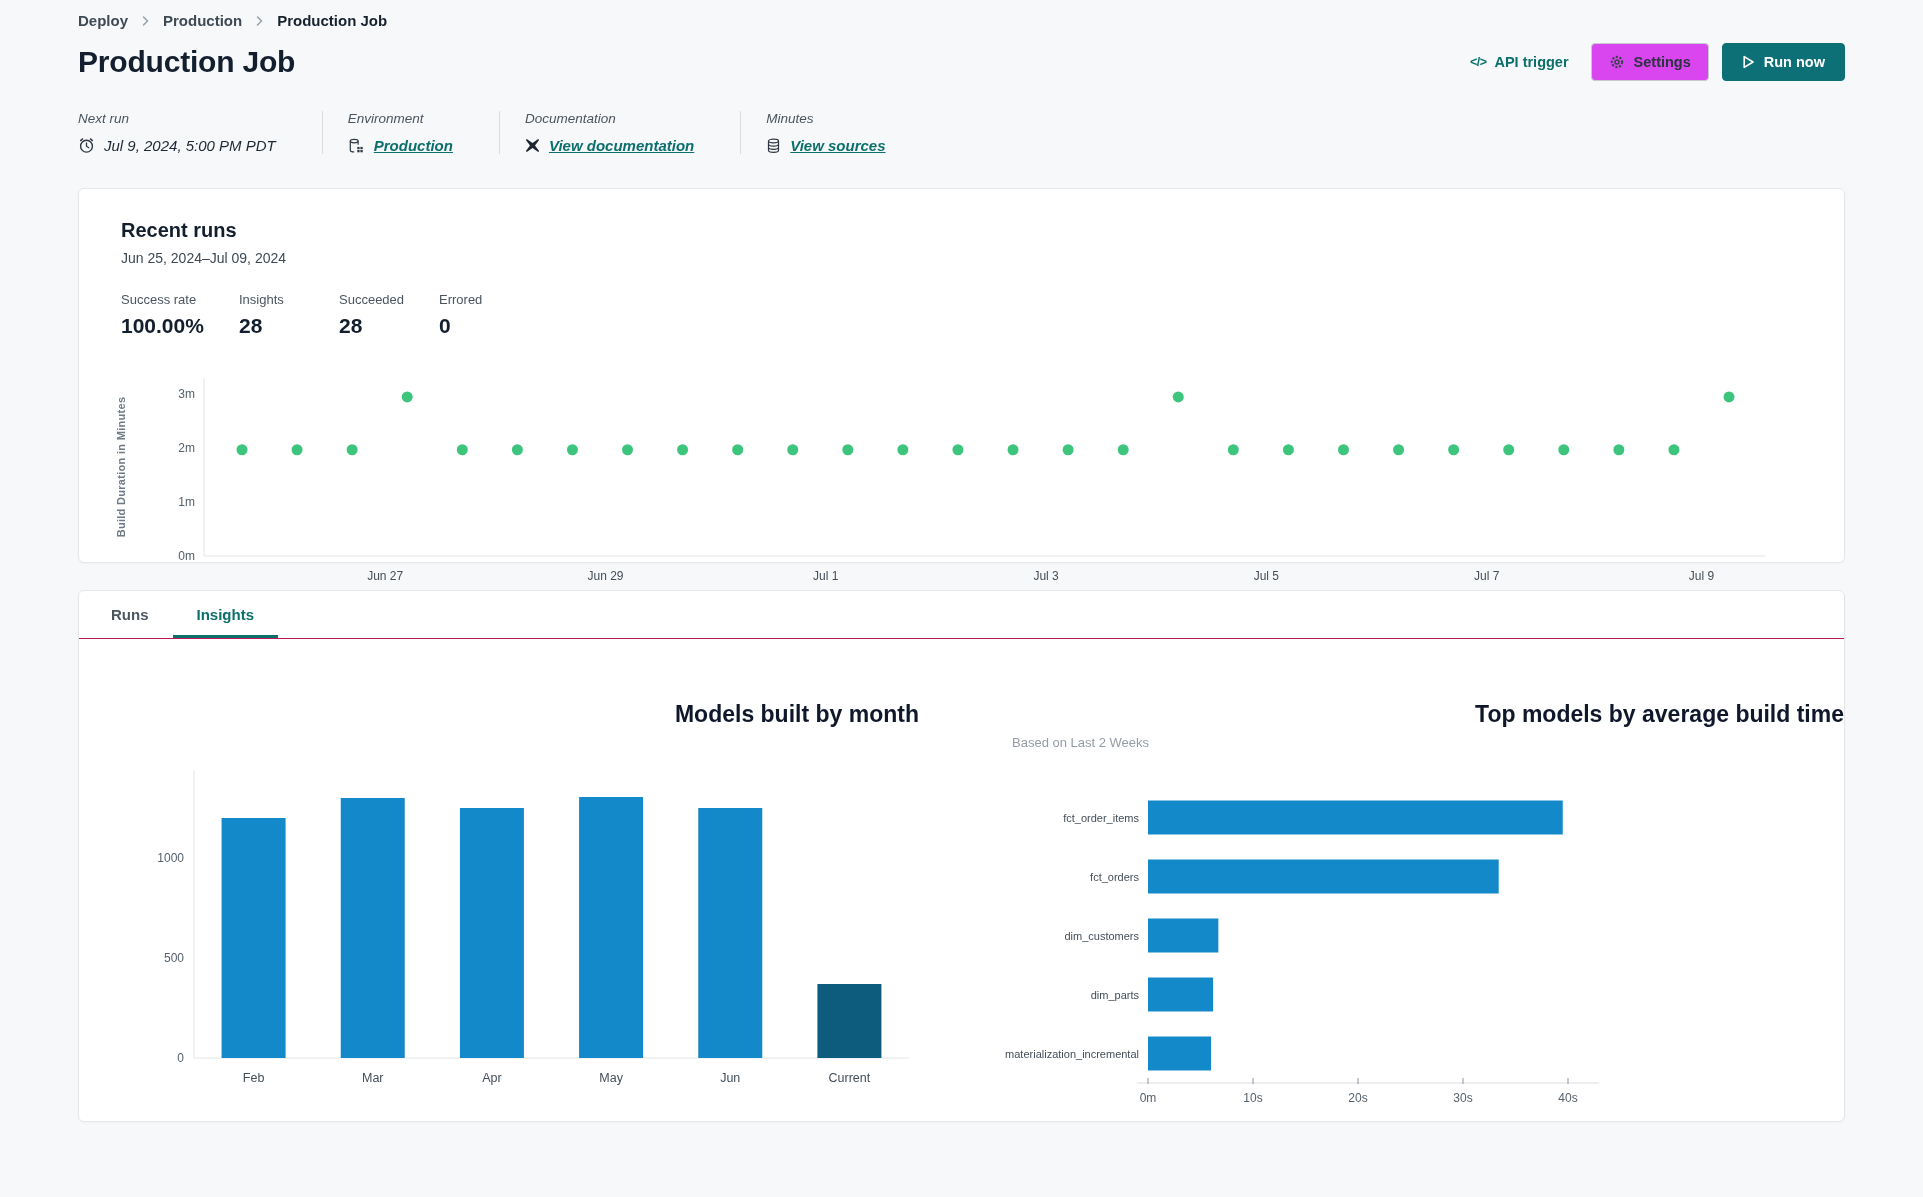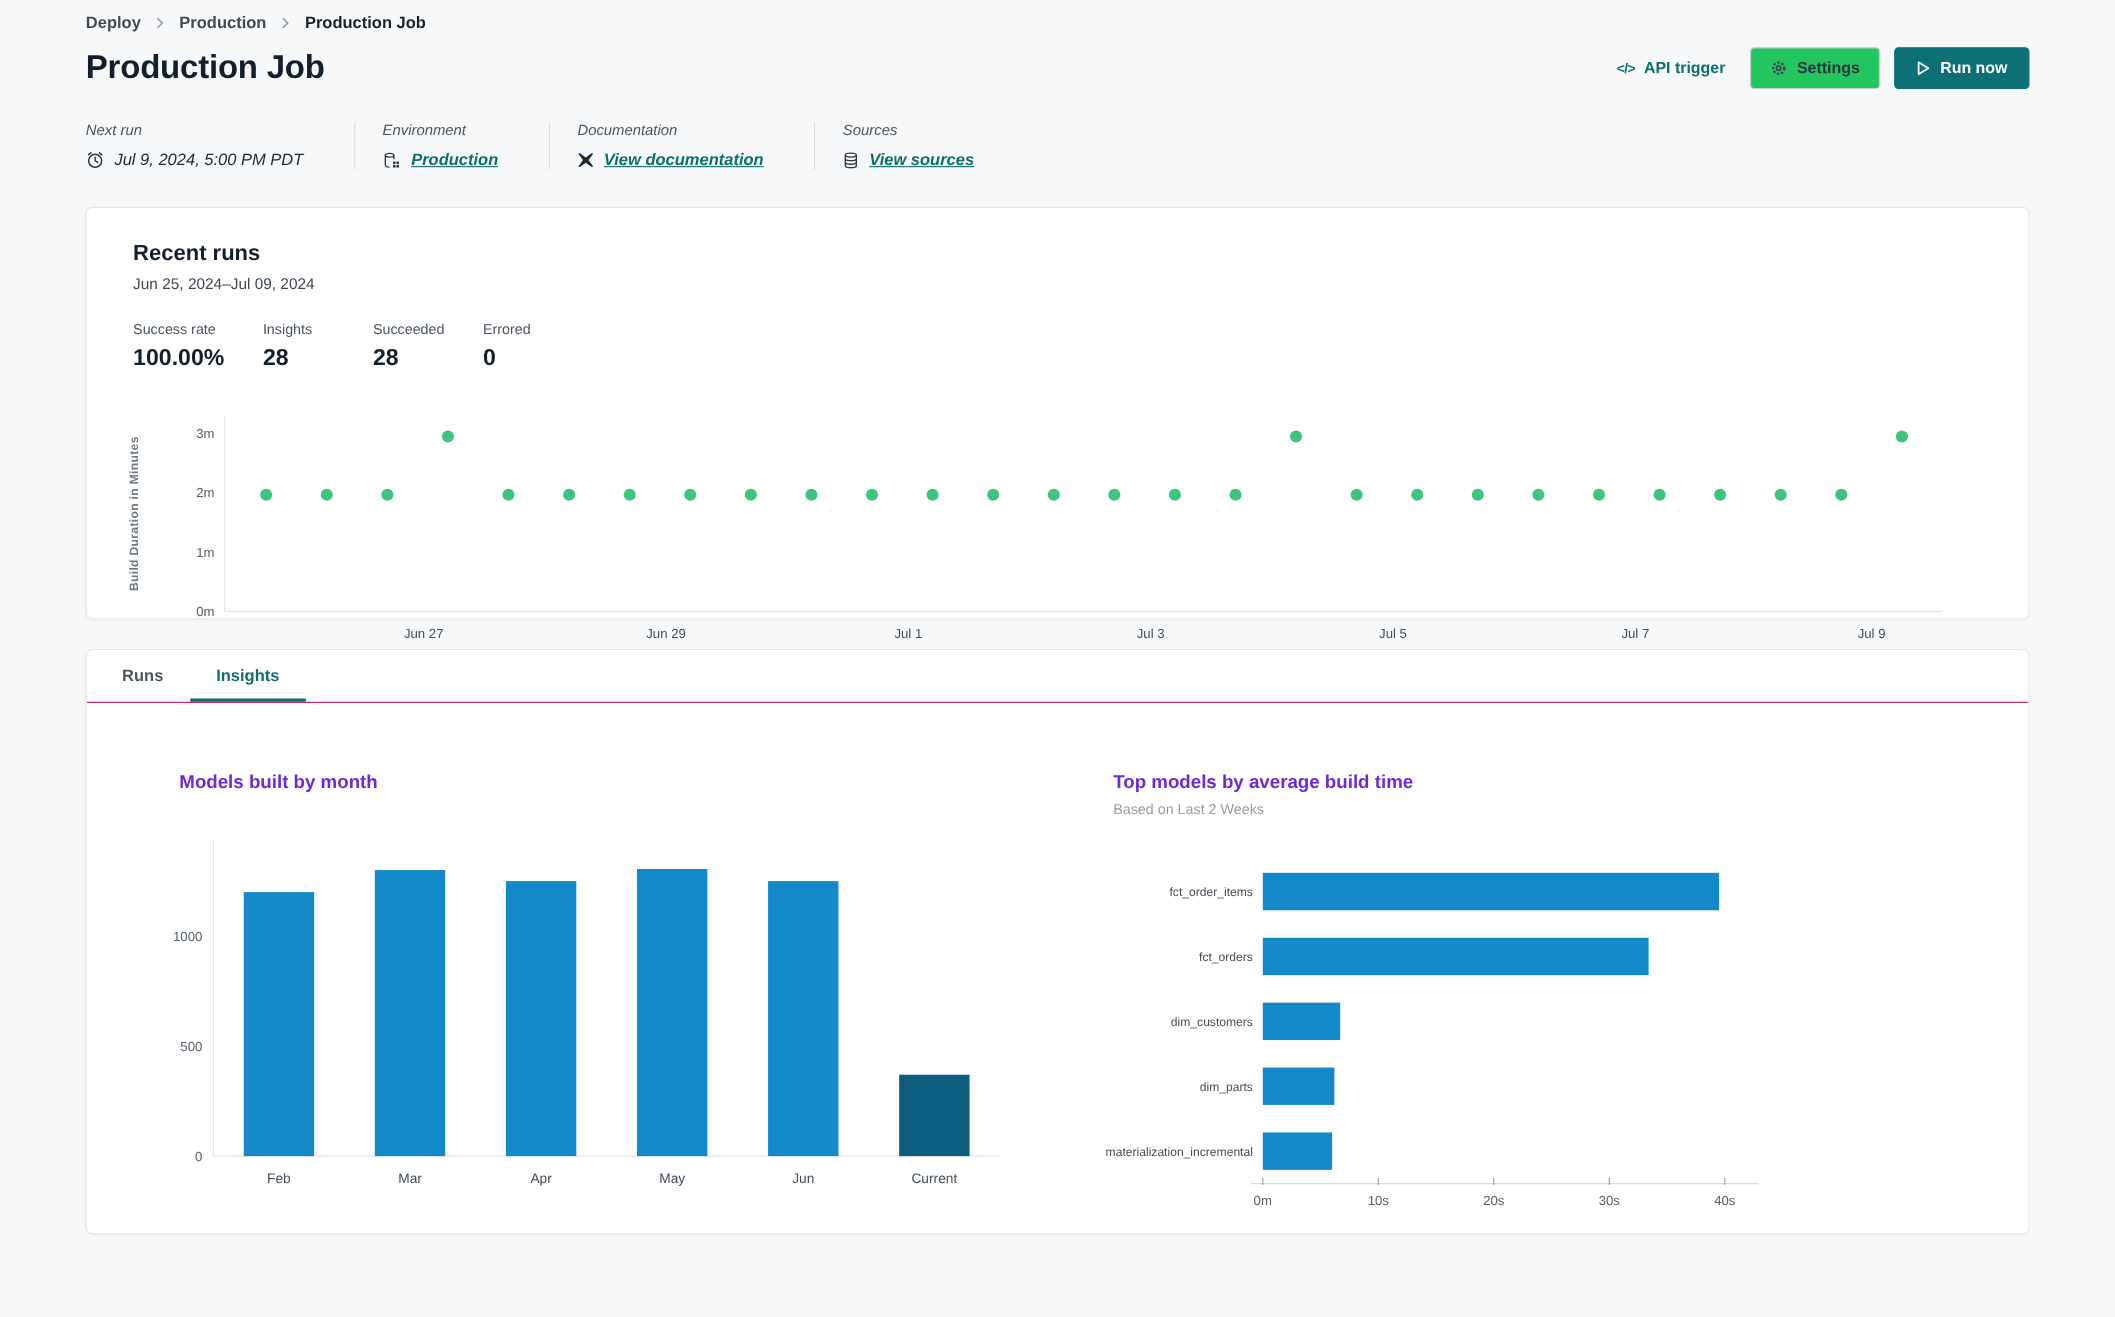--- a/index.html
+++ b/index.html
@@ -17,21 +17,21 @@
   .breadcrumb .crumb { cursor:pointer; }
   .breadcrumb .crumb.current { color:#17222f; cursor:default; }
 
   
   .header-row { margin-top:14px; display:flex; justify-content:space-between; align-items:center; }
   h1.page-title { font-size:30px; font-weight:700; color:#131f2e; letter-spacing:-.2px; }
   .actions { display:flex; align-items:center; }
   .api-trigger { display:flex; align-items:center; gap:8px; color:#0b6f6b; font-size:14.5px; font-weight:600; margin-right:22px; cursor:pointer; }
   .code-icon { font-size:12.5px; font-weight:700; letter-spacing:-.5px; }
   .btn { display:flex; align-items:center; gap:9px; border-radius:4px; font-size:14.5px; font-weight:600; padding:10px 17px; cursor:pointer; }
-  .btn-settings { background:#22c55e; border:1px solid #c6cbd0; color:#2a3440; }
+  .btn-settings { background:#d946ef; border:1px solid #c6cbd0; color:#2a3440; }
   .btn-run { background:#0d7077; border:1px solid #0d7077; color:#fff; margin-left:13px; padding:10px 19px; }
 
   
   .info-row { margin-top:30px; display:flex;font-style:italic; }
   .info-col { padding-right:46px; }
   .info-col + .info-col { border-left:1px solid #d9dde0; padding-left:25px; }
   .info-label { font-size:13.5px; color:#4a5560; }
   .info-value { margin-top:11px; display:flex; align-items:center; gap:9px; font-size:15px; color:#1d2835; }
   .info-value .link { color:#0b6f6b; font-weight:600; text-decoration:underline; cursor:pointer; }
 
@@ -52,21 +52,21 @@
   
   .card-insights { margin-top:27px; height:532px; overflow:hidden; }
   .tabs { display:flex; padding-left:8px; border-bottom:1px solid #be185d; }
   .tab { padding:15px 24px 12px 24px; font-size:15px; font-weight:600; color:#4c5661; border-bottom:3px solid transparent; cursor:pointer; }
   .tab.active { color:#0b6f6b; border-bottom-color:#0b6f6b; }
   .insights-body { display:flex; }
   .col-left { width:840px; padding:62px 0 0 40px; }
   .col-left .chart-title { margin-left:44px; }
   .col-right { flex:1; padding:62px 0 0 14px; }
   .col-right .chart-title, .col-right .chart-subtitle { margin-left:79px; }
-  .chart-title { font-size:17px; font-weight:700; color:#6d28d9; }
+  .chart-title { font-size:23px; font-weight:700; color:#0f172a;text-align:right; }
   .chart-subtitle { margin-top:7px; font-size:13px; color:#949ca5; }
   .bar-host { margin-top:30px; }
   .hbar-host { margin-top:26px; }
 
   svg text { font-family:"Liberation Sans","DejaVu Sans",sans-serif; }
 </style>
 </head>
 <body>
 
 <div class="page">
@@ -150,21 +150,21 @@
       <div class="info-value">
         <span style="line-height:0;">
           <svg width="15" height="15" viewBox="0 0 15 15">
               <path d="M1.8 1l5.7 4.1L13.2 1l.9.9-4.1 5.6 4.1 5.6-.9.9-5.7-4.1L1.8 14l-.9-.9 4.1-5.6L.9 1.9z" fill="#1c2733"></path>
             </svg>
         </span>
         <span class="link">View documentation</span>
       </div>
     </div>
     <div class="info-col">
-      <div class="info-label">Sources</div>
+      <div class="info-label">Minutes</div>
       <div class="info-value">
         <span style="line-height:0;">
           <svg width="15" height="16" viewBox="0 0 15 16">
               <ellipse cx="7.5" cy="3" rx="5" ry="1.8" fill="none" stroke="#2e3742" stroke-width="1.2"></ellipse>
               <path d="M2.5 3v9.6c0 1 2.2 1.8 5 1.8s5-.8 5-1.8V3" fill="none" stroke="#2e3742" stroke-width="1.2"></path>
               <path d="M2.5 6.3c0 1 2.2 1.8 5 1.8s5-.8 5-1.8M2.5 9.5c0 1 2.2 1.8 5 1.8s5-.8 5-1.8" fill="none" stroke="#2e3742" stroke-width="1.2"></path>
             </svg>
         </span>
         <span class="link">View sources</span>
       </div>

